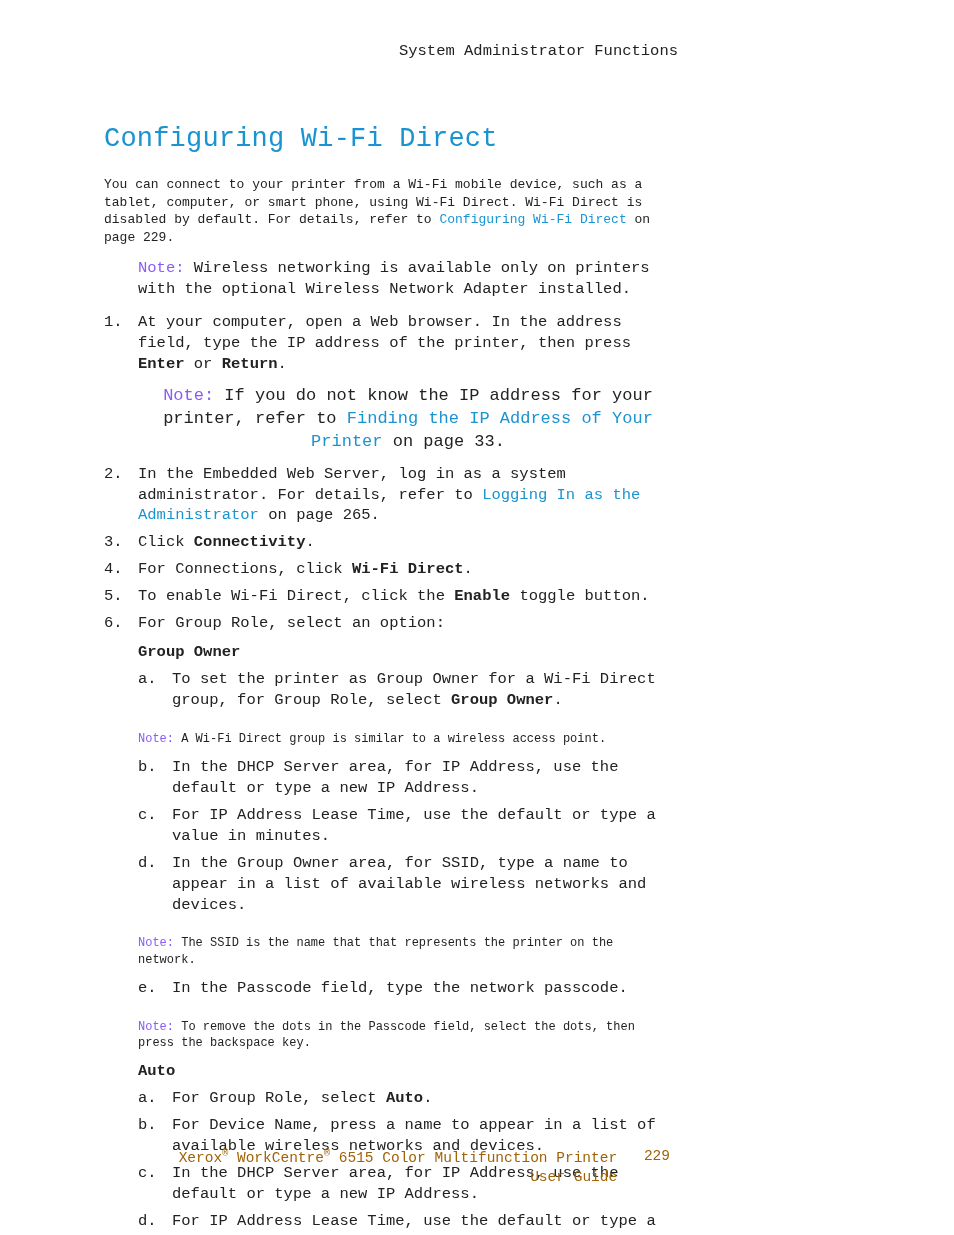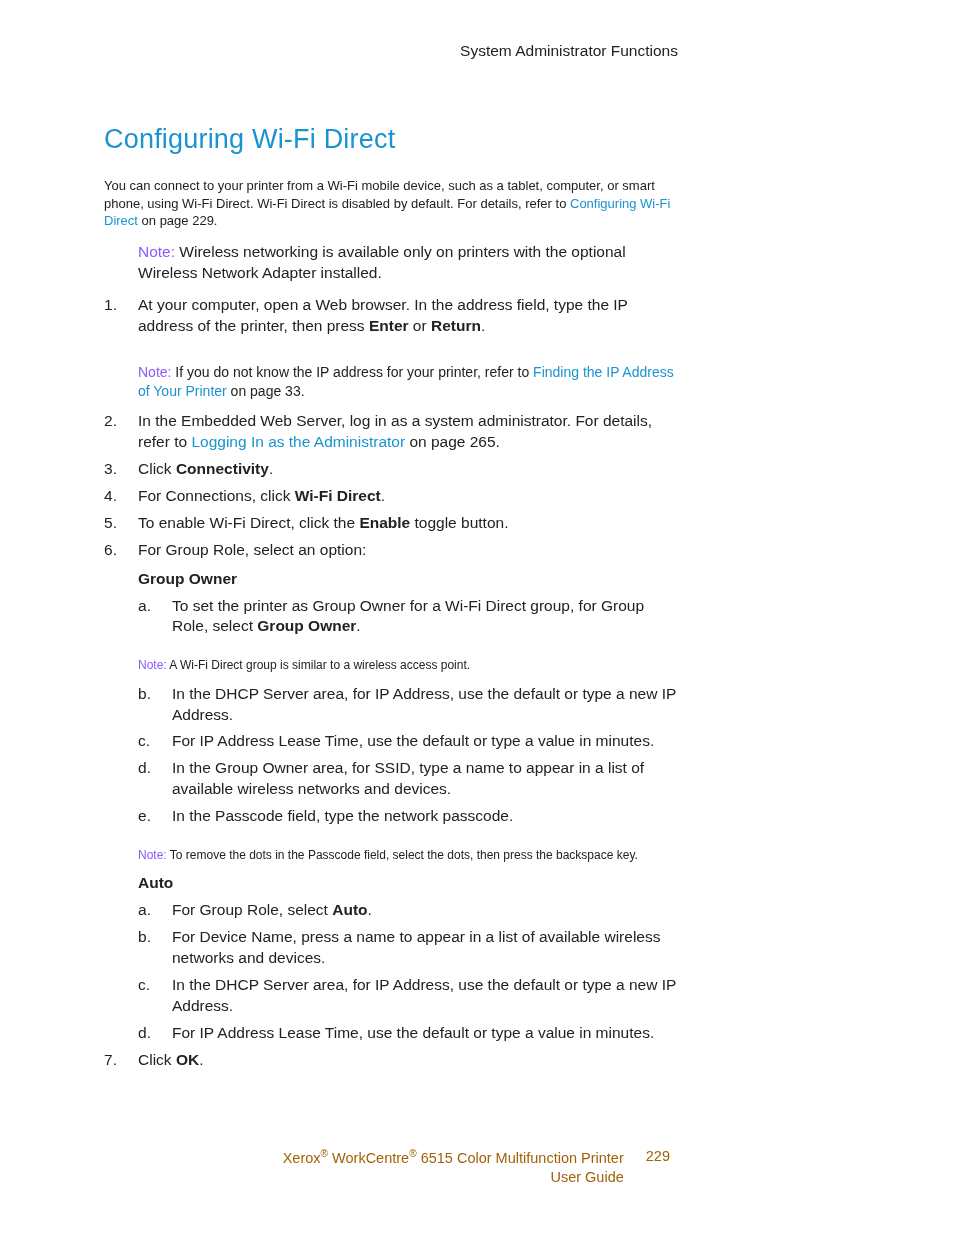--- a/index.html
+++ b/index.html
@@ -11,20 +11,21 @@
     background: #ffffff;
     font-family: "Segoe UI", "Helvetica Neue", Arial, sans-serif;
     color: #222;
   }
   .page {
     position: relative;
     width: 758px;
     height: 1235px;
     box-sizing: border-box;
     padding: 40px 80px 40px 104px;
+    font-family: Liberation Mono, monospace;
   }
   .header-right {
     text-align: right;
     font-size: 15.5px;
     color: #222;
     margin-top: 2px;
     margin-bottom: 64px;
   }
   h1.title {
     font-size: 27px;
@@ -91,23 +92,24 @@
     margin: 20px 0 10px 0;
     font-size: 12px;
     line-height: 1.35;
   }
   .sub-head {
     font-weight: 700;
     margin: 8px 0 4px 0;
     font-size: 15.5px;
   }
   .inner-note {
-    margin: 26px 0 10px 0;
-    font-size: 14px;
-    line-height: 1.35;
+    margin: 10px 0 10px 0;
+    font-size: 17px;
+    line-height: 1.35;
+    text-align: center;
   }
   .footer {
     position: absolute;
     bottom: 48px;
     left: 104px;
     right: 88px;
     font-size: 14.5px;
     color: #a16207;
     text-align: right;
     line-height: 1.3;
@@ -179,20 +181,23 @@
         </li>
       </ol>
       <div class="sub-note">
         <span class="note-lead">Note:</span><span> A Wi-Fi Direct group is similar to a wireless access point.</span>
       </div>
       <ol class="alpha" style="counter-reset: alpha 1;">
         <li>In the DHCP Server area, for IP Address, use the default or type a new IP Address.</li>
         <li>For IP Address Lease Time, use the default or type a value in minutes.</li>
         <li>In the Group Owner area, for SSID, type a name to appear in a list of available wireless networks and devices.</li>
       </ol>
+      <div class="sub-note">
+        <span class="note-lead">Note:</span><span> The SSID is the name that that represents the printer on the network.</span>
+      </div>
       <ol class="alpha" style="counter-reset: alpha 4;">
         <li>In the Passcode field, type the network passcode.</li>
       </ol>
       <div class="sub-note">
         <span class="note-lead">Note:</span><span> To remove the dots in the Passcode field, select the dots, then press the backspace key.</span>
       </div>
 
       <div class="sub-head">Auto</div>
       <ol class="alpha">
         <li>

